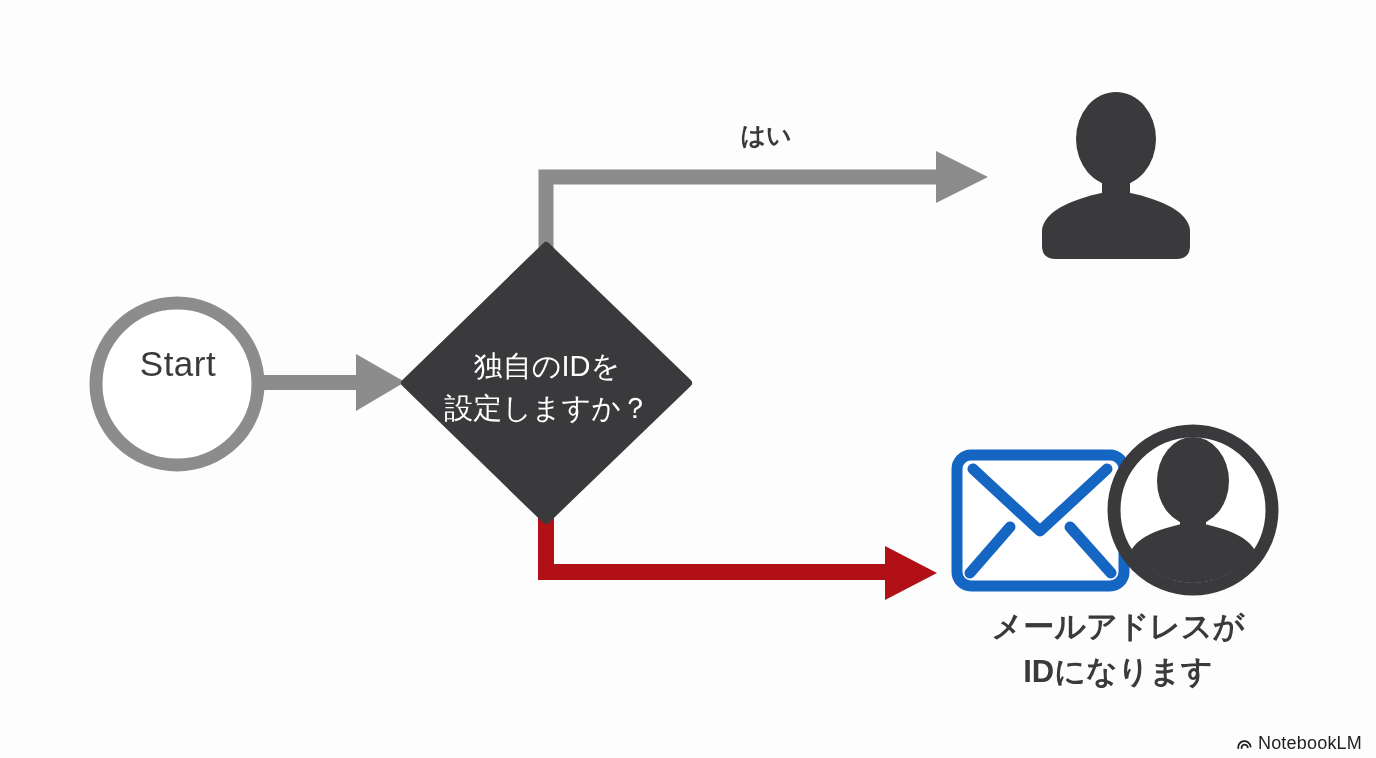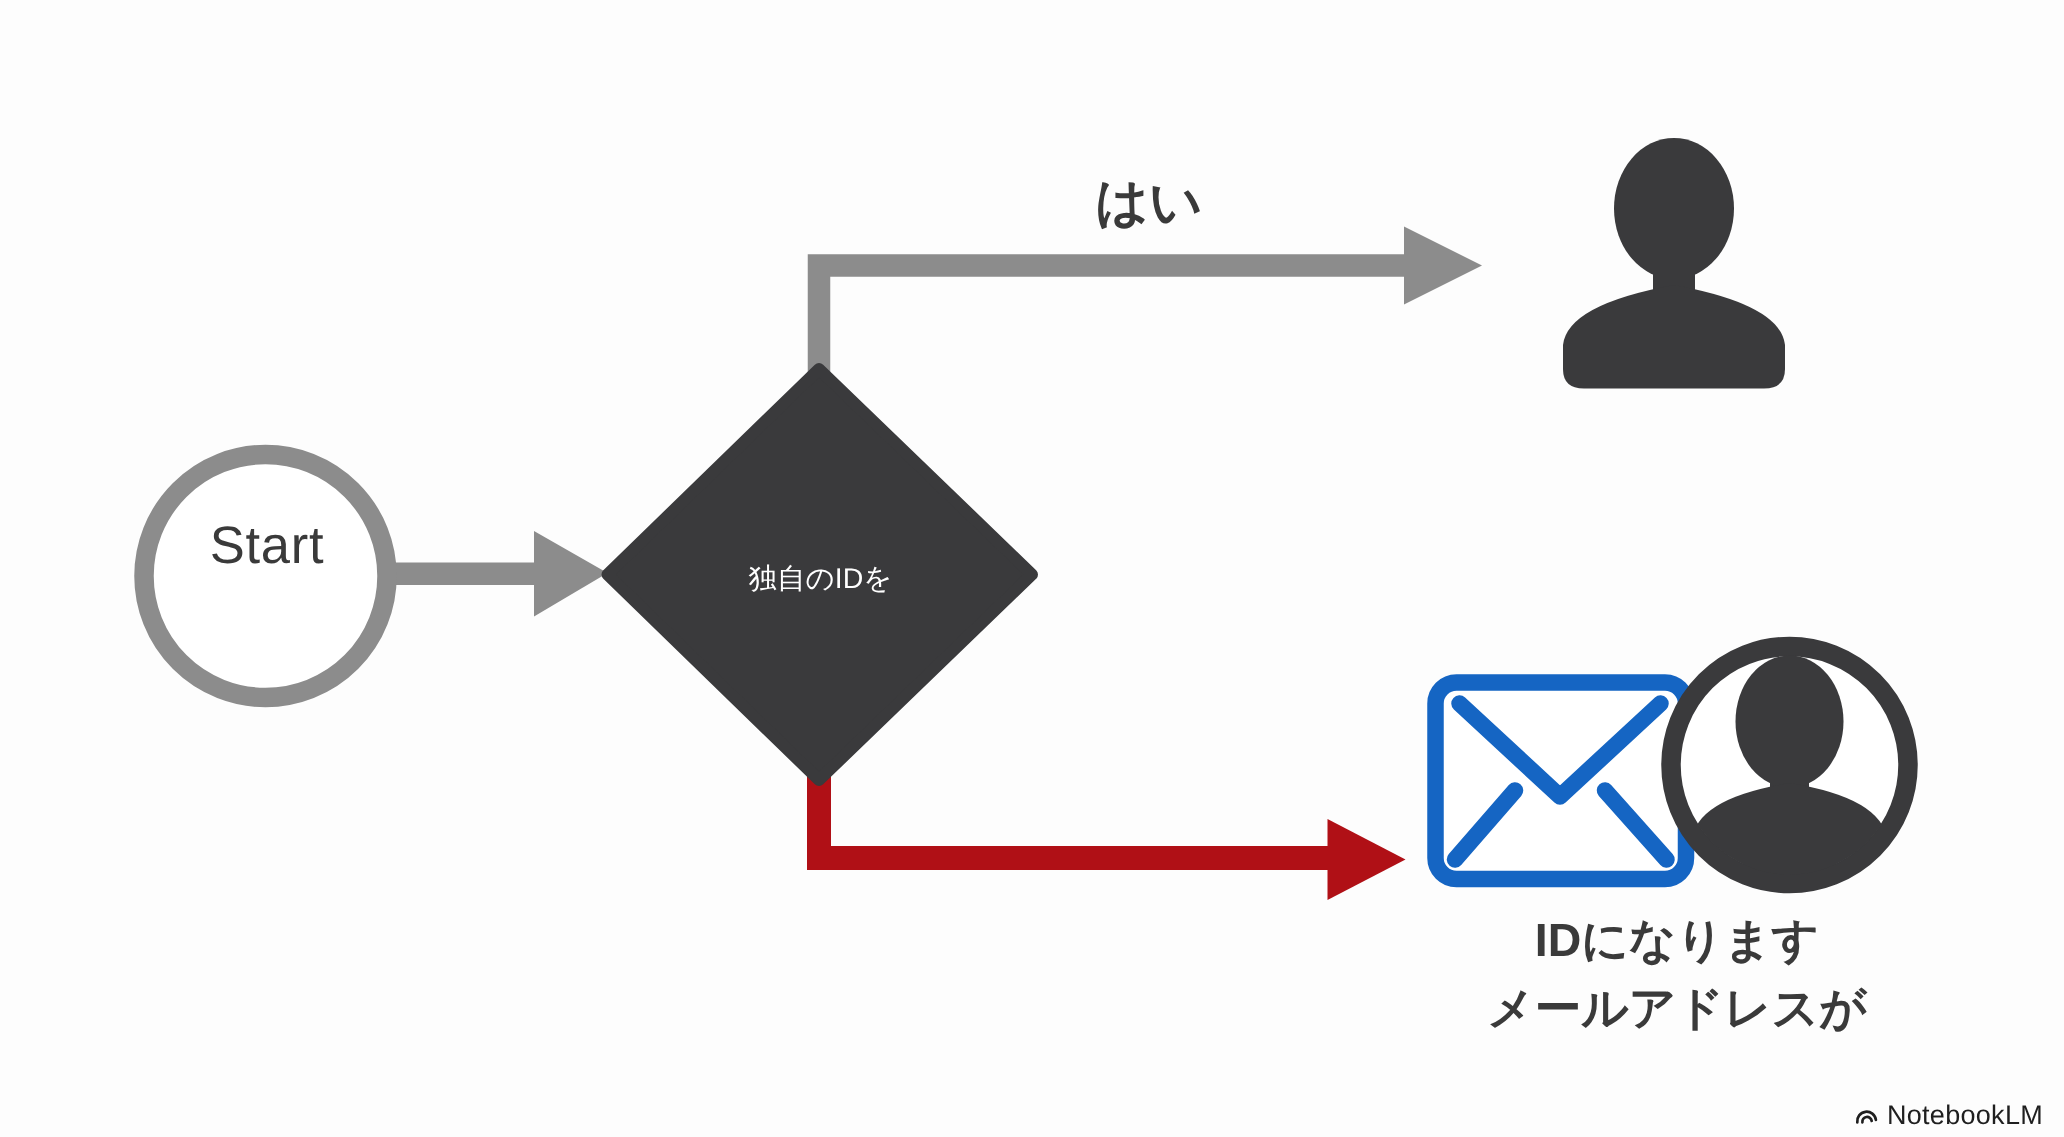--- a/index.html
+++ b/index.html
@@ -26,26 +26,26 @@
     white-space: nowrap;
     color: var(--textDark, #3a3a3a);
     text-align: center;
   }
   .start-label {
     font-size: 35px;
     font-weight: 400;
     letter-spacing: 0.5px;
   }
   .branch-label {
-    font-size: 35px;
+    font-size: 25px;
     font-weight: 600;
   }
   .decision-label {
     color: var(--diamondText, #ffffff);
-    font-size: 19px;
+    font-size: 29px;
     font-weight: 500;
     line-height: 1.46;
   }
   .caption-label {
     font-size: 31px;
     font-weight: 700;
     line-height: 1.44;
   }
   
   .node-circle  { fill: #ffffff; stroke: var(--gray, #8c8c8c); stroke-width: 13px; }
@@ -128,28 +128,29 @@
         <rect x="1180" y="500" width="26" height="36"></rect>
         <path d="M1128,590 L1128,560 Q1131,532 1193,522 Q1255,532 1258,560 L1258,590 Z"></path>
       </g>
     </g>
   </svg>
 
   <div class="label start-label" style="left:178px; top:364px;">Start</div>
 
   <div class="label decision-label" style="left:547px; top:387px;">
     <div>独自のIDを</div>
+    <div>設定しますか？</div>
   </div>
 
   <div class="label branch-label" style="left:766px; top:135px;">はい</div>
 
 
   <div class="label caption-label" style="left:1118px; top:650px;">
+    <div>メールアドレスが</div>
     <div>IDになります</div>
-    <div>メールアドレスが</div>
   </div>
 
   <div class="watermark">
     <svg width="17" height="16" viewBox="0 0 17 16">
       <g fill="none" stroke="currentColor" stroke-width="1.8" stroke-linecap="round">
         <path d="M2.2,12.2 a6.2,6.2 0 1,1 12.4,-1.6"></path>
         <path d="M5.6,12.2 a3.1,3.1 0 1,1 6.2,-0.9"></path>
       </g>
     </svg>
     <span class="watermark-text">NotebookLM</span>

